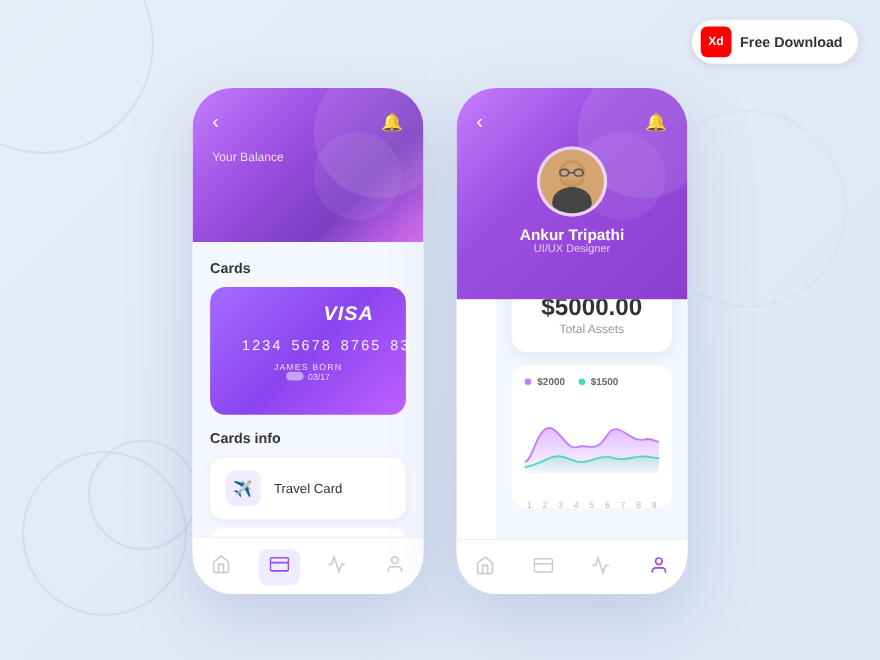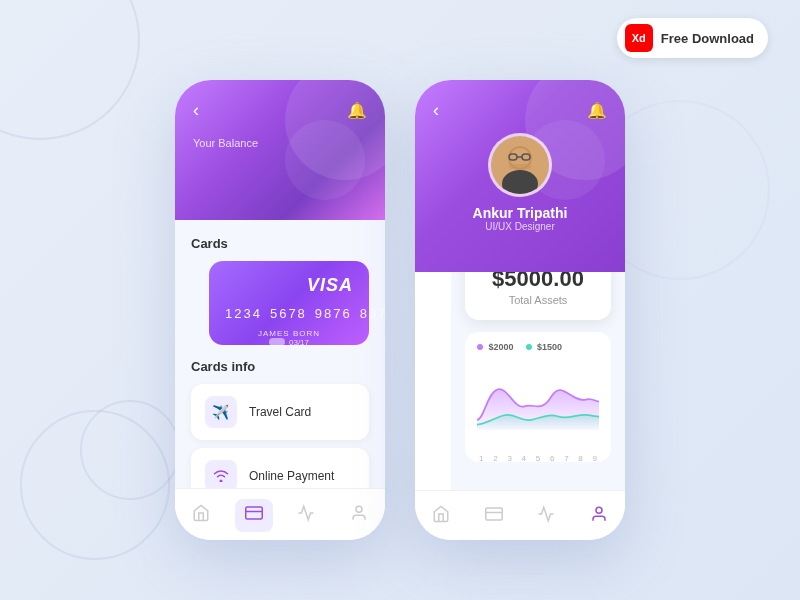--- a/index.html
+++ b/index.html
@@ -17,21 +17,21 @@
       position: absolute;
       border-radius: 50%;
       border: 2px solid rgba(180,190,220,0.3);
       pointer-events: none;
     }
 
     
     .free-download-badge {
       position: absolute;
       top: 18px;
-      right: 32px;
+      right: 20px;
       display: flex;
       align-items: center;
       gap: 8px;
       background: white;
       border-radius: 20px;
       padding: 6px 14px 6px 8px;
       box-shadow: 0 2px 10px rgba(0,0,0,0.1);
       z-index: 10;
     }
     .xd-icon {
@@ -140,25 +140,24 @@
       font-size: 13px;
       font-weight: 600;
       color: #333;
       margin-bottom: 10px;
     }
 
     
     .credit-card {
       background: linear-gradient(135deg, #a56bff 0%, #8b45f0 50%, #c060ff 100%);
       border-radius: 14px;
-      padding: 14px 16px;
+      padding: 14px 29px;
       margin-bottom: 14px;
       position: relative;
-      height: 84px;
-      margin-left: 18px;
+      height: 116px;
     }
     .visa-label {
       color: white;
       font-size: 18px;
       font-weight: 700;
       font-style: italic;
       text-align: right;
       letter-spacing: 1px;
     }
     .card-number {
@@ -405,21 +404,21 @@
     </div>
 
     <div class="phone1-body">
       <div class="section-title">Cards</div>
 
       <div class="credit-card">
         <div class="visa-label">VISA</div>
         <div class="card-number">
           <span>1234</span>
           <span>5678</span>
-          <span>9876</span>
+          <span>8765</span>
           <span>8371</span>
         </div>
         <div class="card-bottom">
           <span class="card-holder">JAMES BORN</span>
           <span class="card-expiry">
             <span class="card-expiry-dots"></span>
             <span>03/17</span>
           </span>
         </div>
       </div>

